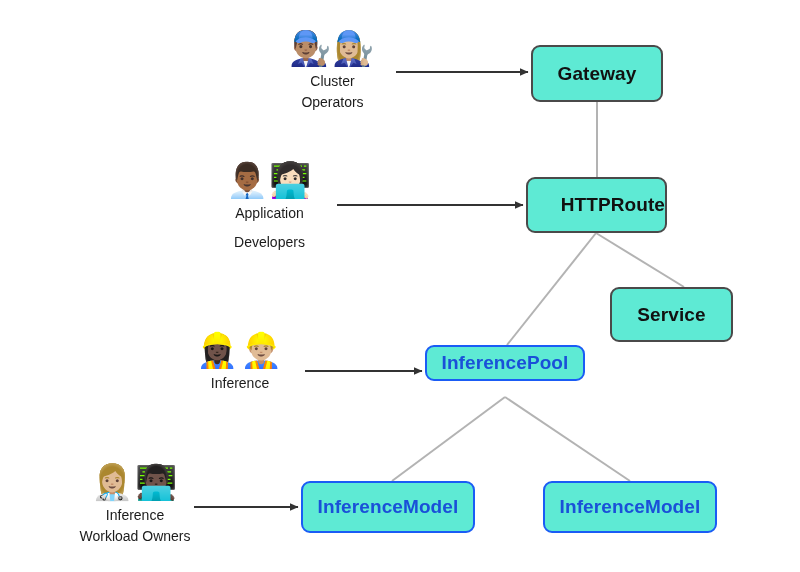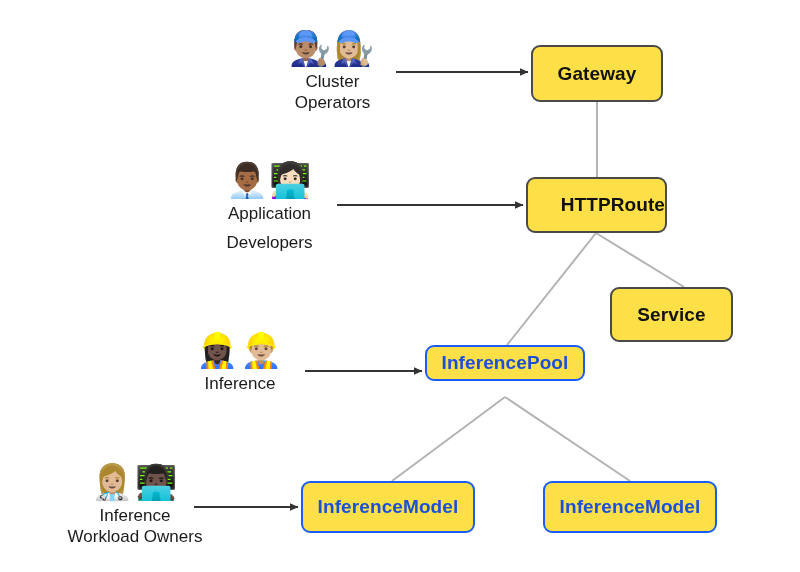--- a/index.html
+++ b/index.html
@@ -22,21 +22,21 @@
     width: 800px;
     height: 572px;
     pointer-events: none;
   }
   .node {
     position: absolute;
     box-sizing: border-box;
     display: flex;
     align-items: center;
     justify-content: center;
-    background: #fde047;
+    background: #5eead4;
     border-radius: 9px;
     font-weight: bold;
     letter-spacing: 0.1px;
     white-space: nowrap;
   }
   .node.neutral {
     border: 2px solid #4a4a4a;
     color: #111111;
     font-size: 19px;
   }
@@ -53,21 +53,21 @@
     text-align: center;
   }
   .persona-icons {
     font-size: 34px;
     line-height: 40px;
     letter-spacing: 1px;
     font-family: "DejaVu Sans", sans-serif;
   }
   .persona-label {
     margin-top: 3px;
-    font-size: 17px;
+    font-size: 14px;
     line-height: 21px;
     color: #1b1b1b;
     font-weight: normal;
   }
 </style>
 </head>
 <body>
 
 <div id="canvas">
 

